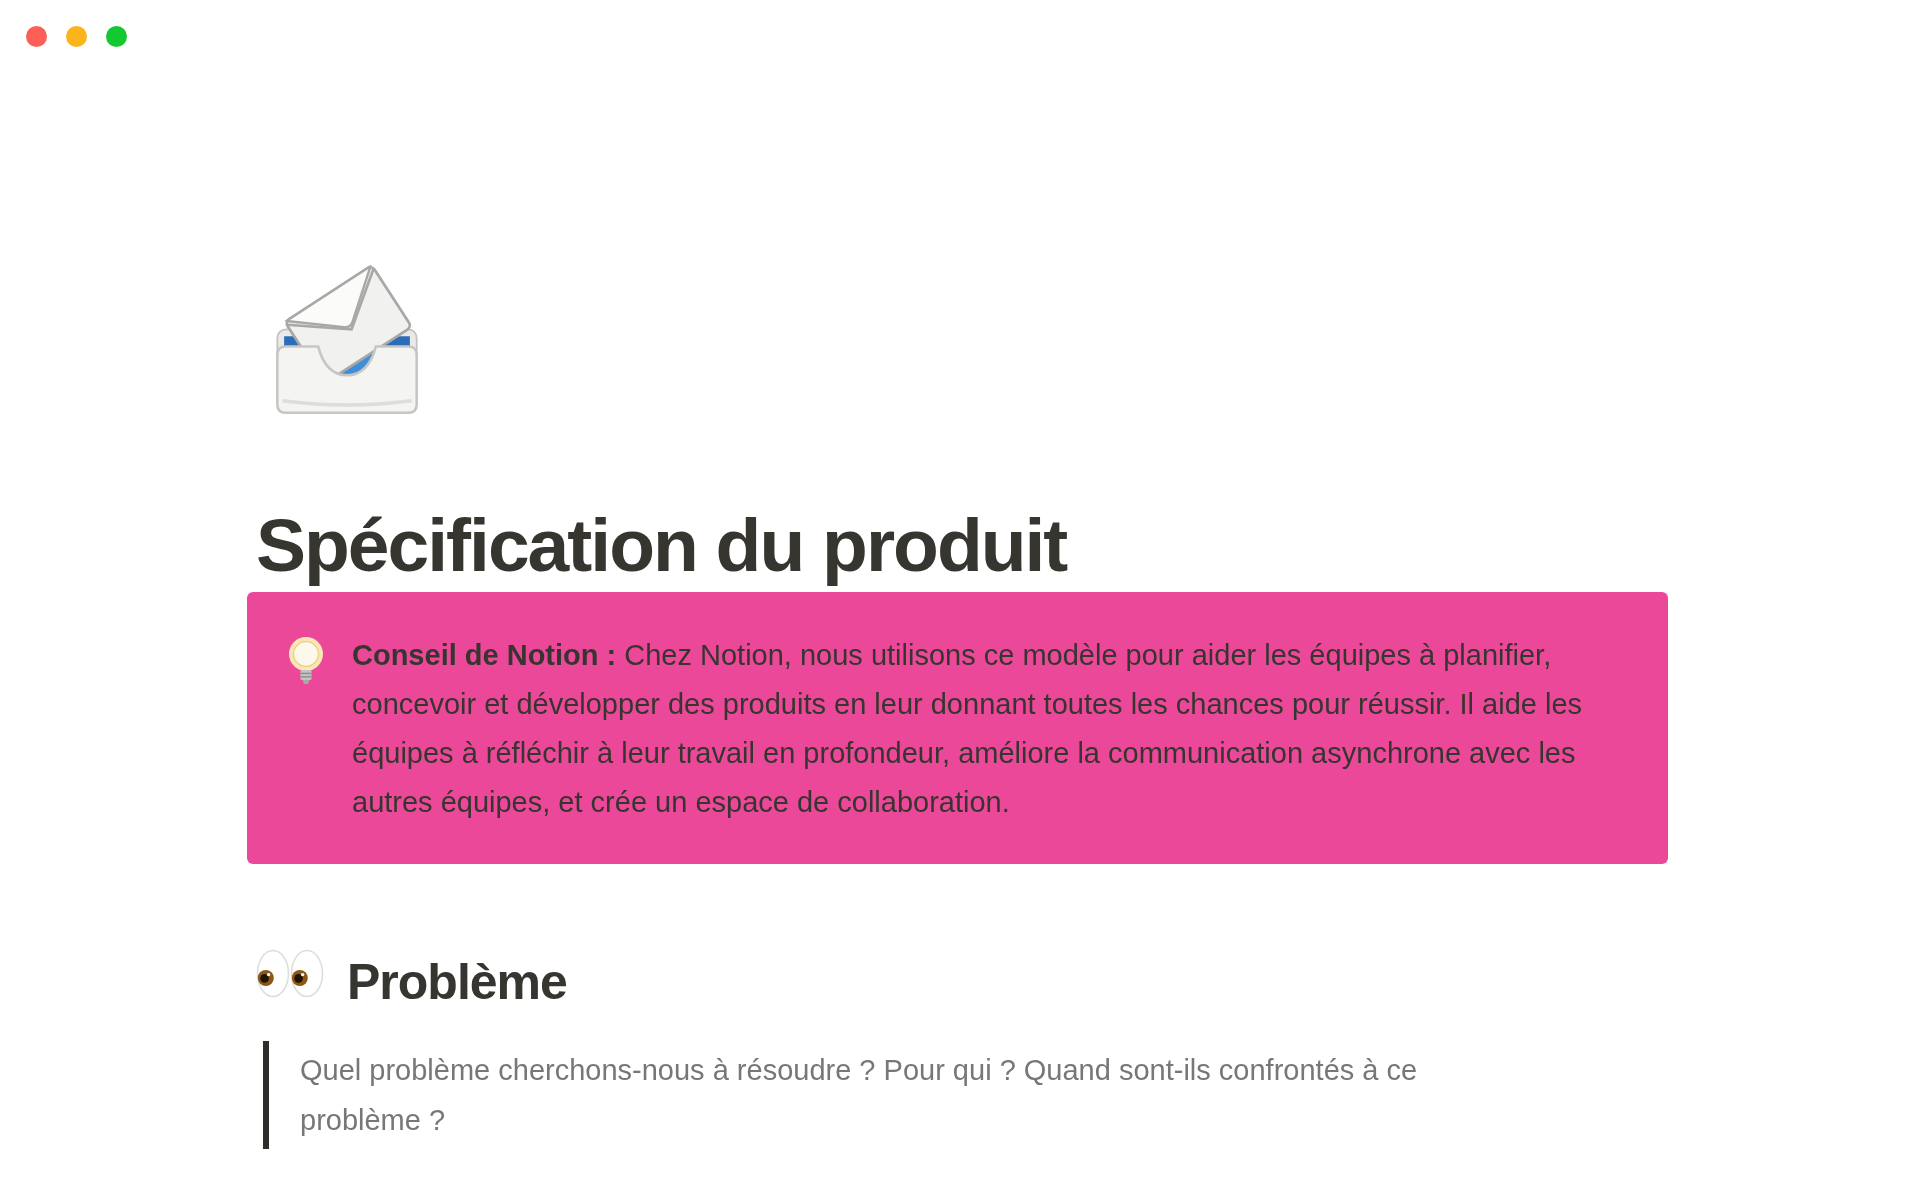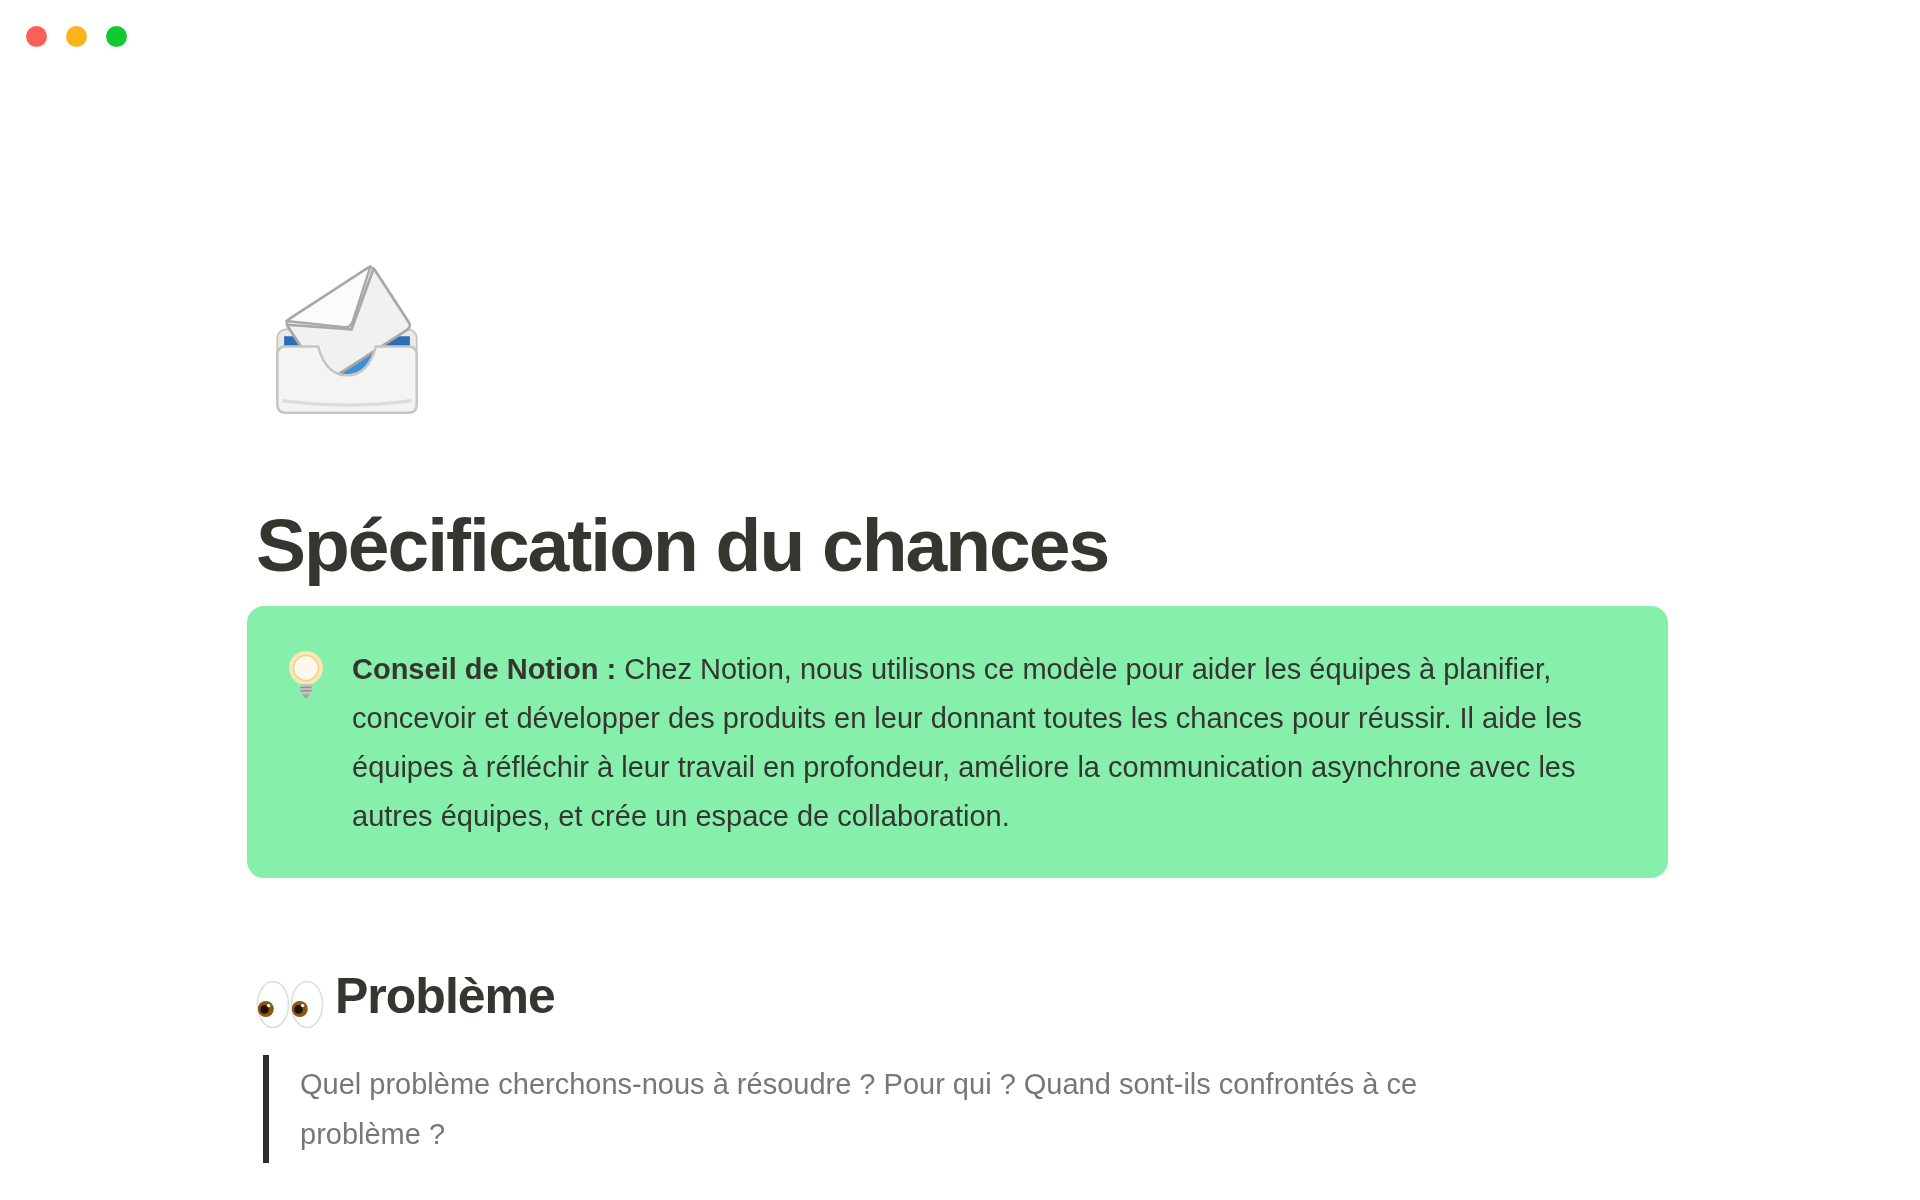--- a/index.html
+++ b/index.html
@@ -25,37 +25,37 @@
   .page-icon {
     margin-left:15px; width:170px; height:170px;
   }
   .page-icon svg { width:100%; height:100%; display:block; }
   .page-title {
     margin:72px 0 0 9px;
     font-size:75px; line-height:90px; font-weight:700;
     letter-spacing:-2px; color:#37352f;
   }
   .callout {
-    margin-top:16px;
+    margin-top:2px;
     display:flex; align-items:flex-start;
-    background:#86efac; border-radius:17px;
+    background:#ec4899; border-radius:6px;
     padding:39px 44px 37px 40px;
     width:1421px;
   }
   .callout-icon { width:38px; height:58px; flex:none; margin-top:4px; }
   .callout-icon svg { width:100%; height:100%; display:block; }
   .callout-text {
     margin-left:27px;
     font-size:29px; line-height:49px; color:#37352f;
     max-width:1250px;
   }
   .callout-text strong { font-weight:700; }
   .section-heading {
     margin:85px 0 0 9px;
-    display:flex; align-items:flex-end; gap:11px;
+    display:flex; align-items:flex-start; gap:23px;
     font-size:50px; line-height:66px; font-weight:700;
     letter-spacing:-1px; color:#37352f;
   }
   .heading-icon { width:68px; height:49px; flex:none; }
   .heading-icon svg { width:100%; height:100%; display:block; }
   .quote {
     margin:26px 0 0 16px;
     border-left:6px solid #2e2d2a;
     padding:4px 0 4px 31px;
   }
@@ -88,21 +88,21 @@
         <rect x="21" y="17" width="61" height="43" rx="3" fill="#f1f1ef" stroke="#a8a8a6" stroke-width="1.6"></rect>
         <path d="M21 19 L51.5 42 L82 19" fill="none" stroke="#a8a8a6" stroke-width="1.6"></path>
         <path d="M22 17 h59 l-26.5 21.5 q-3 2.5 -6 0 Z" fill="#fbfbf9" stroke="#a8a8a6" stroke-width="1.4" stroke-linejoin="round"></path>
       </g>
 
       <path d="M9 57 Q9 52 14 52 H33 Q37.5 69 50 69 Q62.5 69 67 52 H86 Q91 52 91 57 V86 Q91 91 86 91 H14 Q9 91 9 86 Z" fill="#f4f4f2" stroke="#c6c6c4" stroke-width="1.5"></path>
       <path d="M12 84 Q50 89 88 84" fill="none" stroke="#dddddb" stroke-width="2"></path>
     </svg>
   </div>
 
-  <h1 class="page-title">Spécification du chances</h1>
+  <h1 class="page-title">Spécification du produit</h1>
 
   <div class="callout">
     <div class="callout-icon">
       <svg viewBox="0 0 38 58" aria-hidden="true">
         <circle cx="19" cy="19" r="17" fill="#fbe7b5"></circle>
         <circle cx="19" cy="19" r="12.5" fill="#fdf8ec" stroke="#efd089" stroke-width="1.5"></circle>
         <rect x="13.5" y="35" width="11" height="10" rx="1.5" fill="#c3c3c1" stroke="#99999
 7" stroke-width="0.8"></rect>
         <line x1="13.5" y1="38.4" x2="24.5" y2="38.4" stroke="#8f8f8d" stroke-width="1.4"></line>
         <line x1="13.5" y1="41.8" x2="24.5" y2="41.8" stroke="#8f8f8d" stroke-width="1.4"></line>

